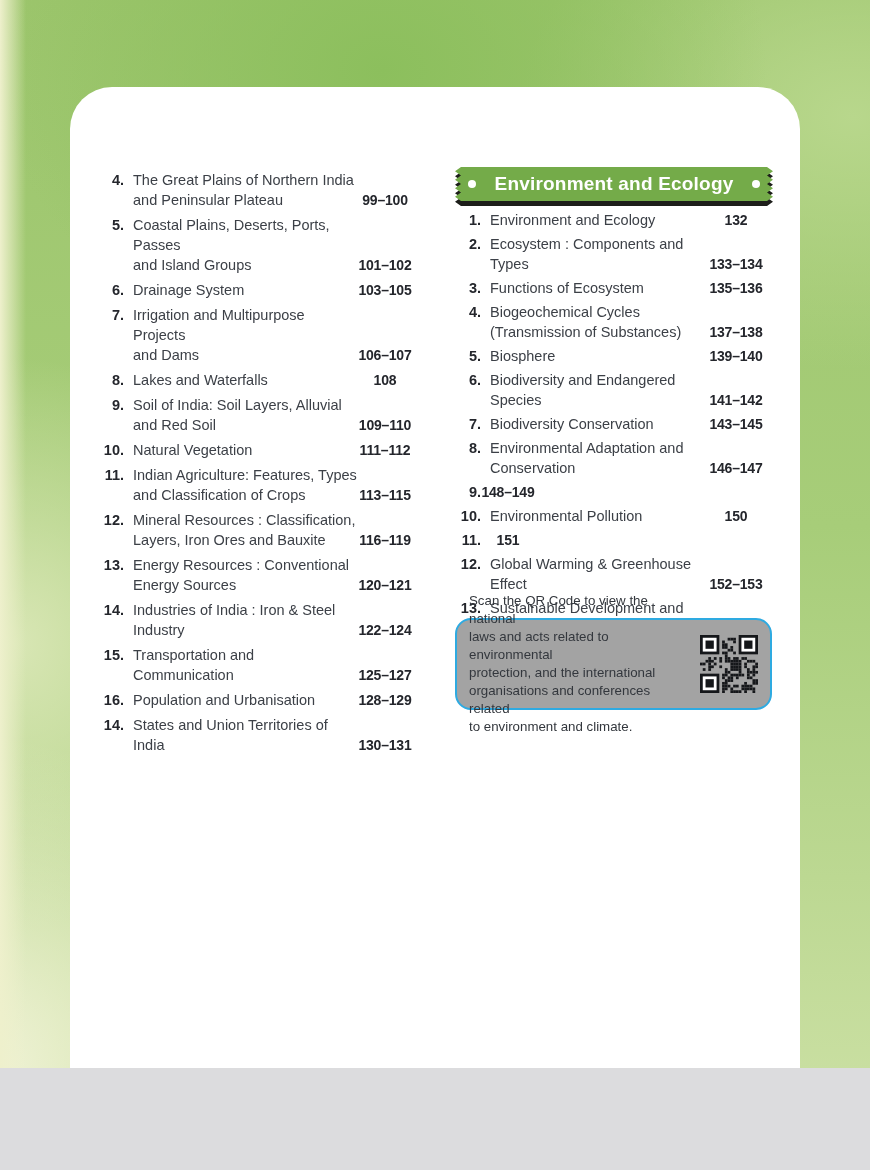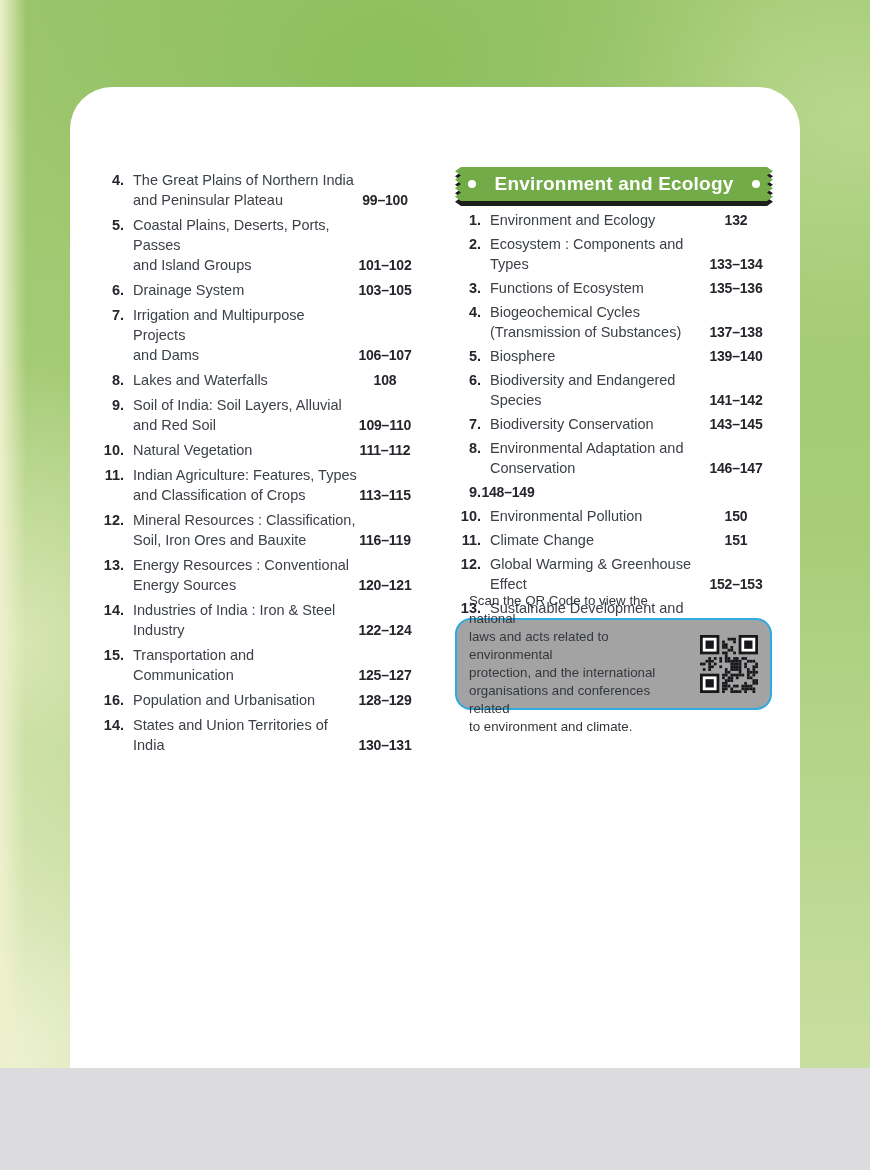--- a/index.html
+++ b/index.html
@@ -120,21 +120,21 @@
         </div>
         <div class="toc-row">
           <span class="toc-num">11.</span>
           <span class="toc-title">Indian Agriculture: Features, Types
 and Classification of Crops</span>
           <span class="toc-pages">113–115</span>
         </div>
         <div class="toc-row">
           <span class="toc-num">12.</span>
           <span class="toc-title">Mineral Resources : Classification,
-Soil, Iron Ores and Bauxite</span>
+Layers, Iron Ores and Bauxite</span>
           <span class="toc-pages">116–119</span>
         </div>
         <div class="toc-row">
           <span class="toc-num">13.</span>
           <span class="toc-title">Energy Resources : Conventional
 Energy Sources</span>
           <span class="toc-pages">120–121</span>
         </div>
         <div class="toc-row">
           <span class="toc-num">14.</span>
@@ -215,21 +215,20 @@
           <span class="toc-num">9.</span>
           <span class="toc-pages">148–149</span>
         </div>
         <div class="toc-row">
           <span class="toc-num">10.</span>
           <span class="toc-title">Environmental Pollution</span>
           <span class="toc-pages">150</span>
         </div>
         <div class="toc-row">
           <span class="toc-num">11.</span>
-          <span class="toc-title">Climate Change</span>
           <span class="toc-pages">151</span>
         </div>
         <div class="toc-row">
           <span class="toc-num">12.</span>
           <span class="toc-title">Global Warming &amp; Greenhouse Effect</span>
           <span class="toc-pages">152–153</span>
         </div>
         <div class="toc-row">
           <span class="toc-num">13.</span>
           <span class="toc-title">Sustainable Development and

